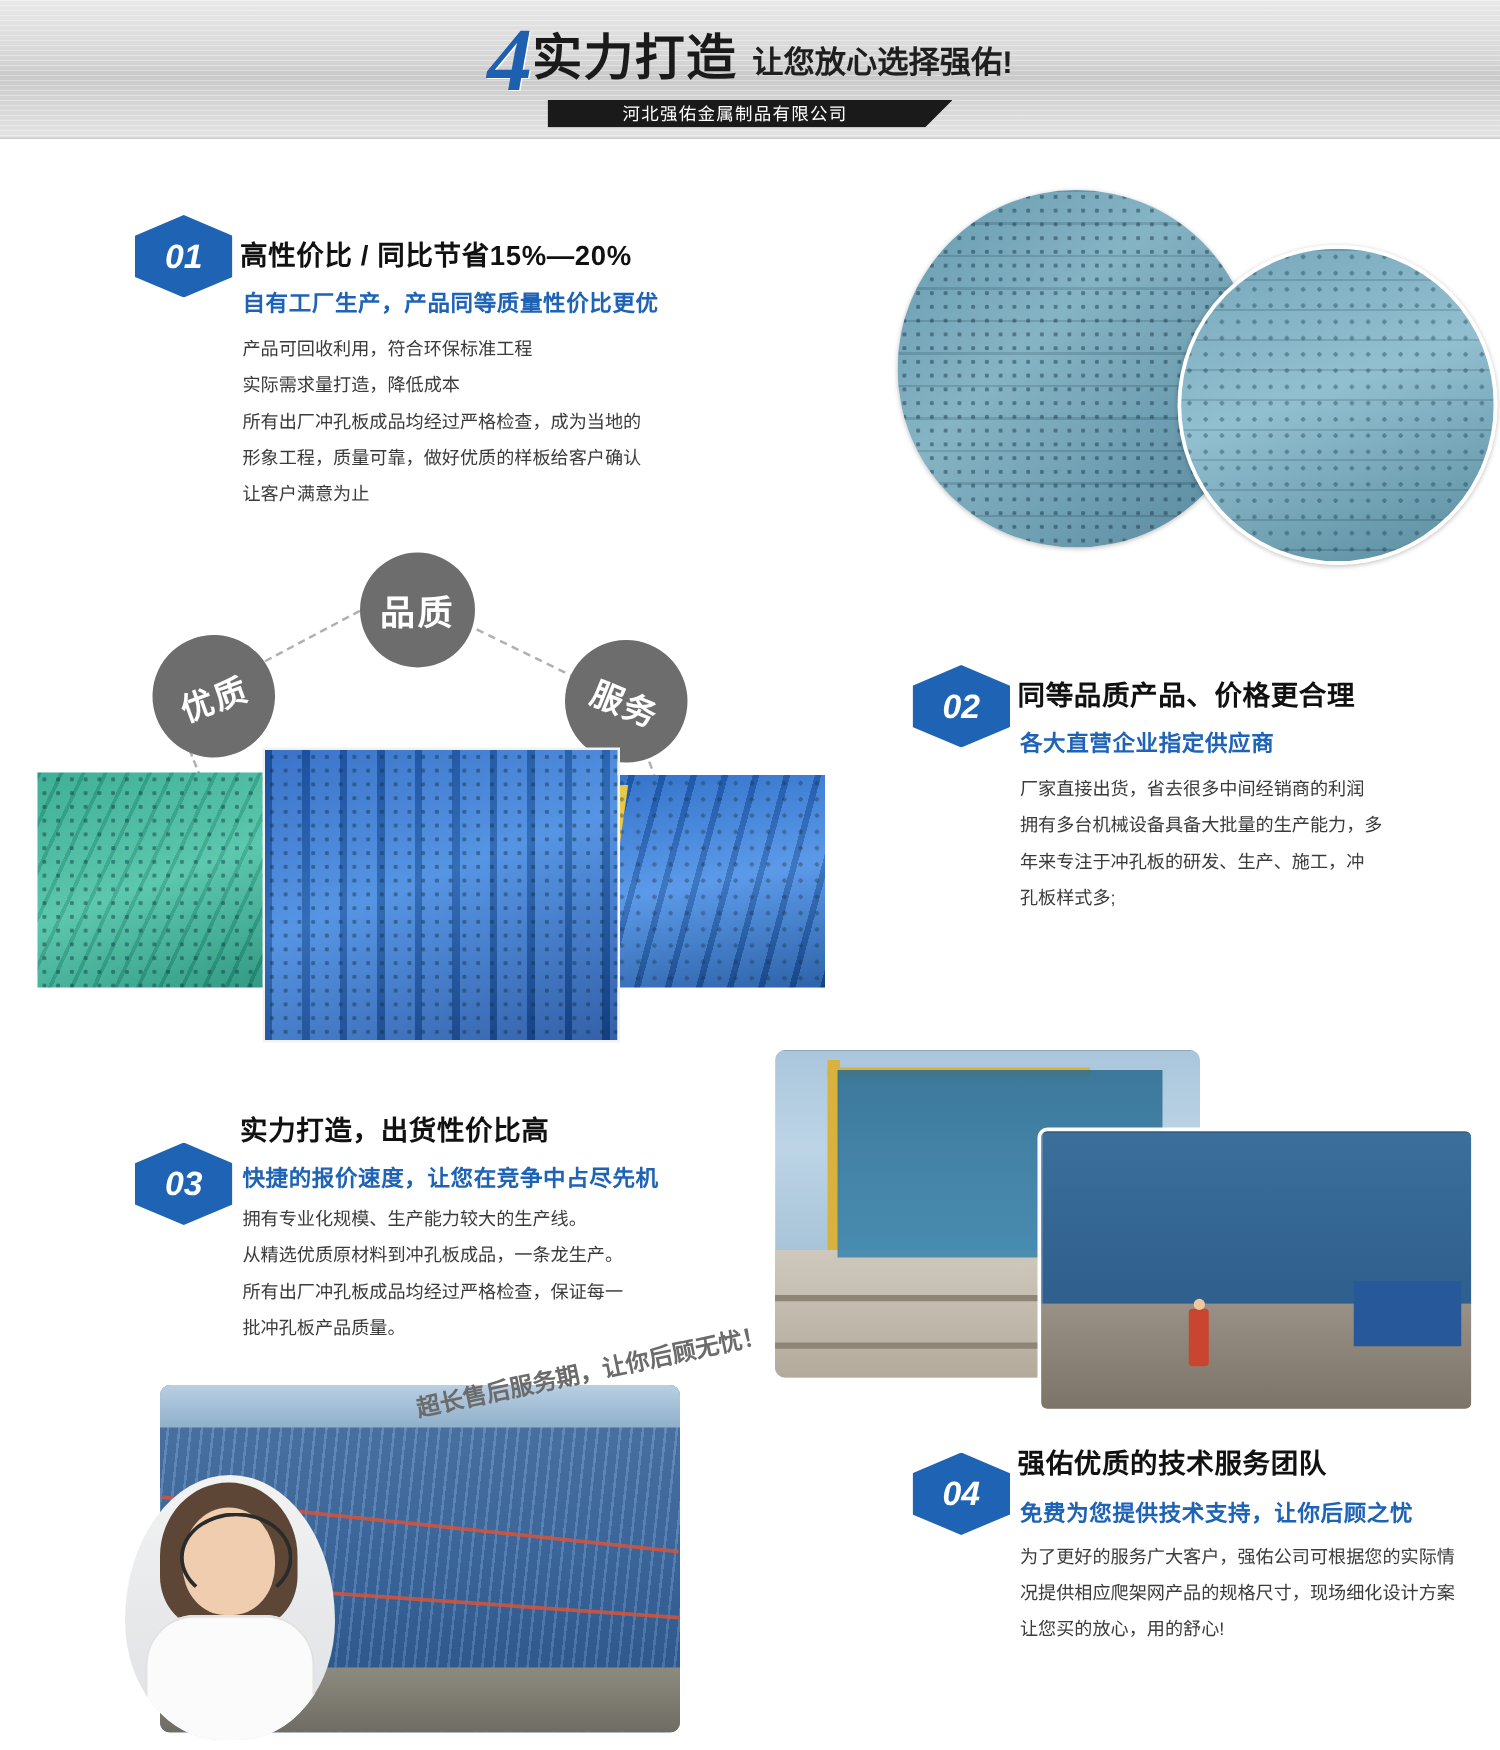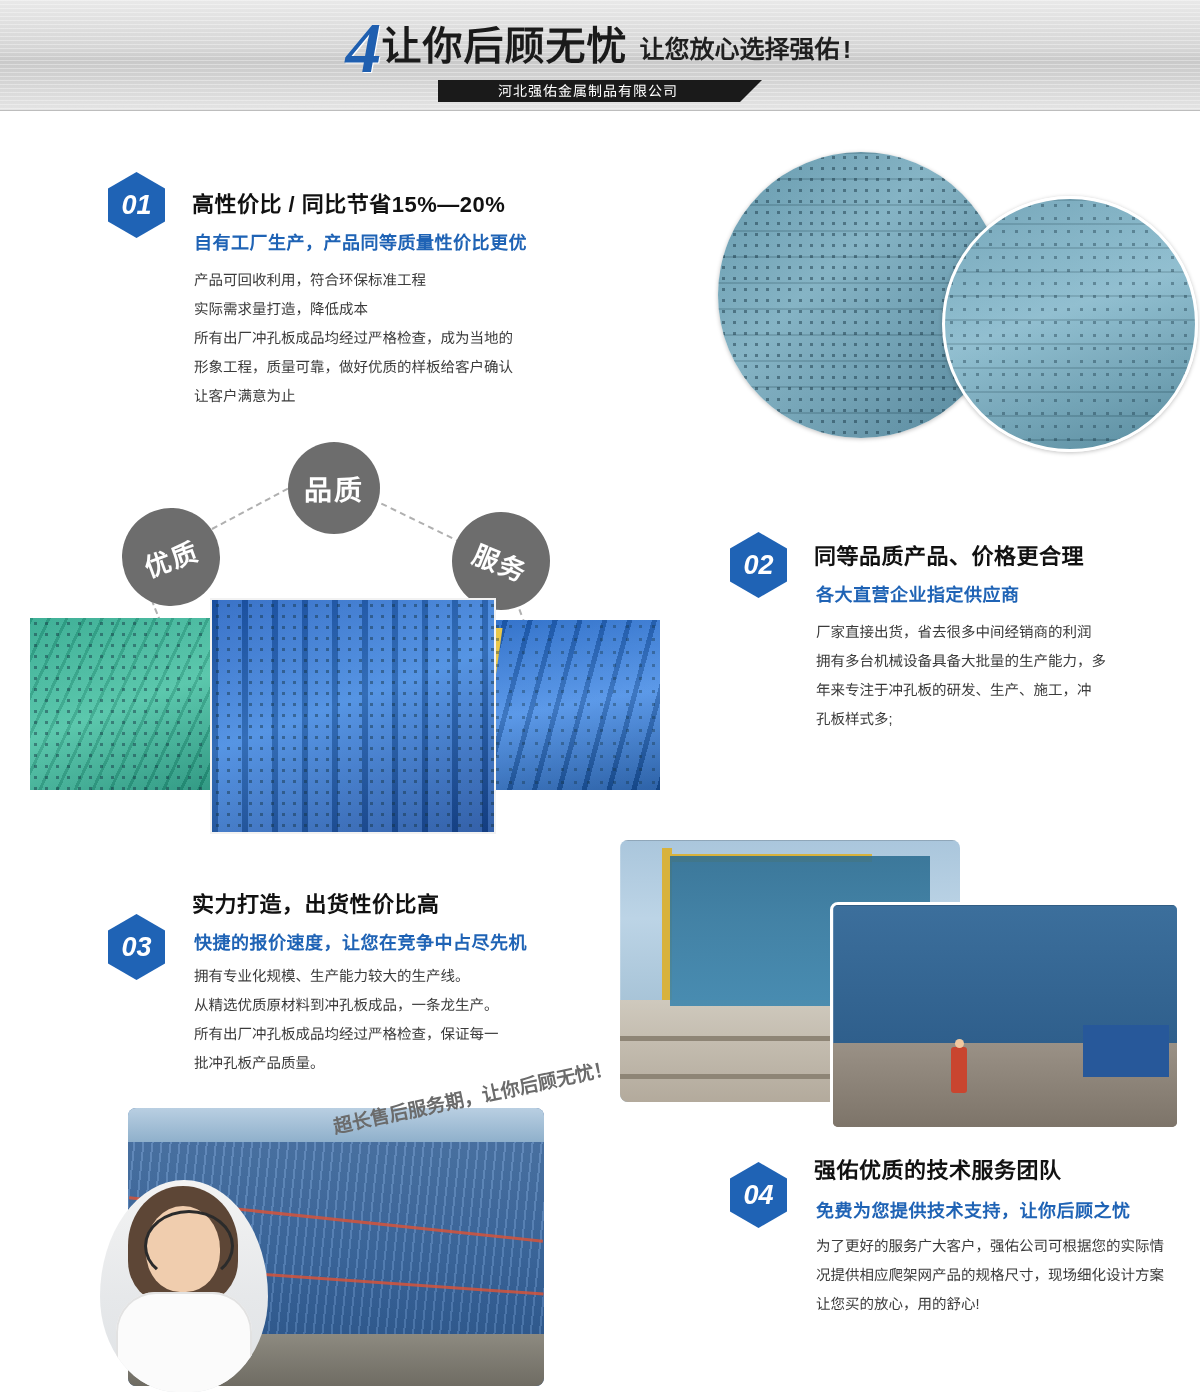--- a/index.html
+++ b/index.html
@@ -59,41 +59,40 @@
     color: #1a1a1a;
     letter-spacing: 1px;
     vertical-align: 4px;
   }
   .head-sub {
     font-size: 25px;
     font-weight: bold;
     color: #1f1f1f;
     vertical-align: 6px;
     margin-left: 12px;
-    font-family: Liberation Mono, monospace;
   }
   .company-bar {
     position: absolute;
     top: 80px;
     left: 50%;
     transform: translateX(-50%);
     height: 22px;
     line-height: 22px;
     background: #1a1a1a;
     color: #ffffff;
     font-size: 14px;
     padding: 0 84px 0 60px;
     letter-spacing: 1px;
     clip-path: polygon(0 0, 100% 0, calc(100% - 22px) 100%, 0 100%);
   }
 
   
   .badge {
     position: absolute;
-    width: 57px;
+    width: 78px;
     height: 66px;
     background: #1f63b5;
     color: #fff;
     font-size: 27px;
     font-weight: bold;
     font-style: italic;
     display: flex;
     align-items: center;
     justify-content: center;
     clip-path: polygon(50% 0%, 100% 25%, 100% 75%, 50% 100%, 0% 75%, 0% 25%);
@@ -270,21 +269,21 @@
     transform: rotate(-12deg);
     white-space: nowrap;
   }
 </style>
 </head>
 <body>
 
 <div class="header">
   <div class="header-stripes"></div>
   <div class="header-inner">
-    <span class="big-four">4</span><span class="head-main">让你后顾无忧</span><span class="head-sub">让您放心选择强佑!</span>
+    <span class="big-four">4</span><span class="head-main">实力打造</span><span class="head-sub">让您放心选择强佑!</span>
   </div>
   <div class="company-bar">河北强佑金属制品有限公司</div>
 </div>
 
 <div class="badge" style="left:108px; top:172px;">01</div>
 <div class="title-main" style="left:192px; top:186px;">高性价比 / 同比节省15%—20%</div>
 <div class="title-sub" style="left:194px; top:228px;">自有工厂生产，产品同等质量性价比更优</div>
 <div class="body-text" style="left:194px; top:266px;">
   <div>产品可回收利用，符合环保标准工程</div>
   <div>实际需求量打造，降低成本</div>

